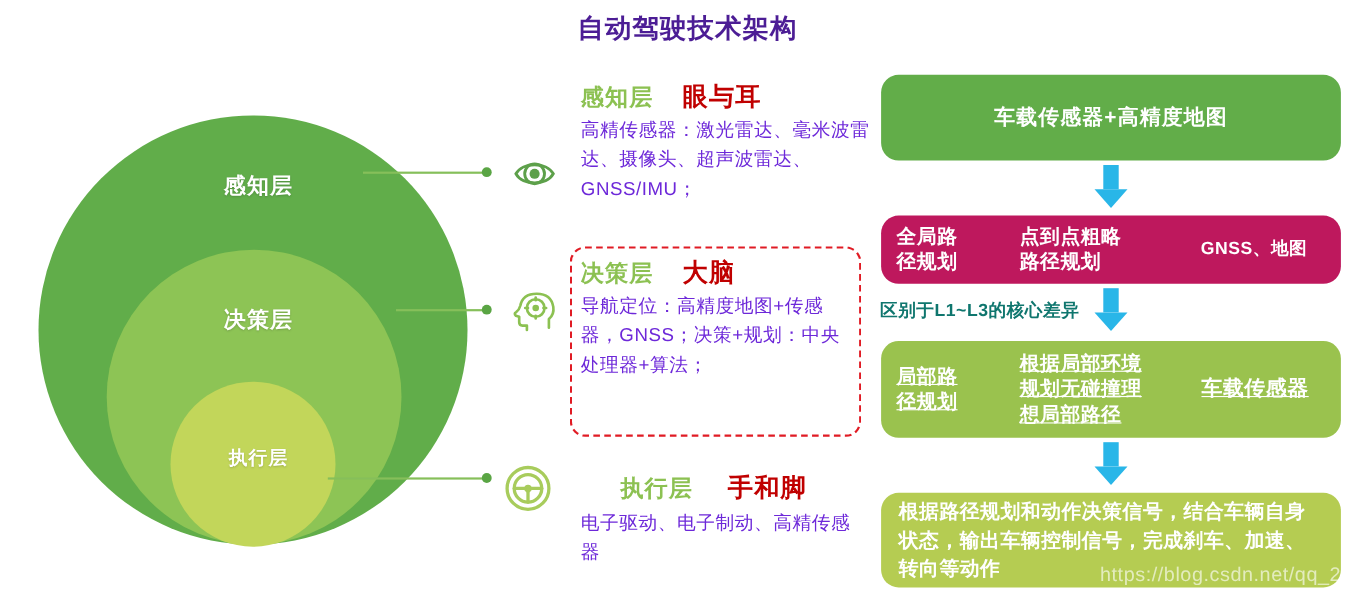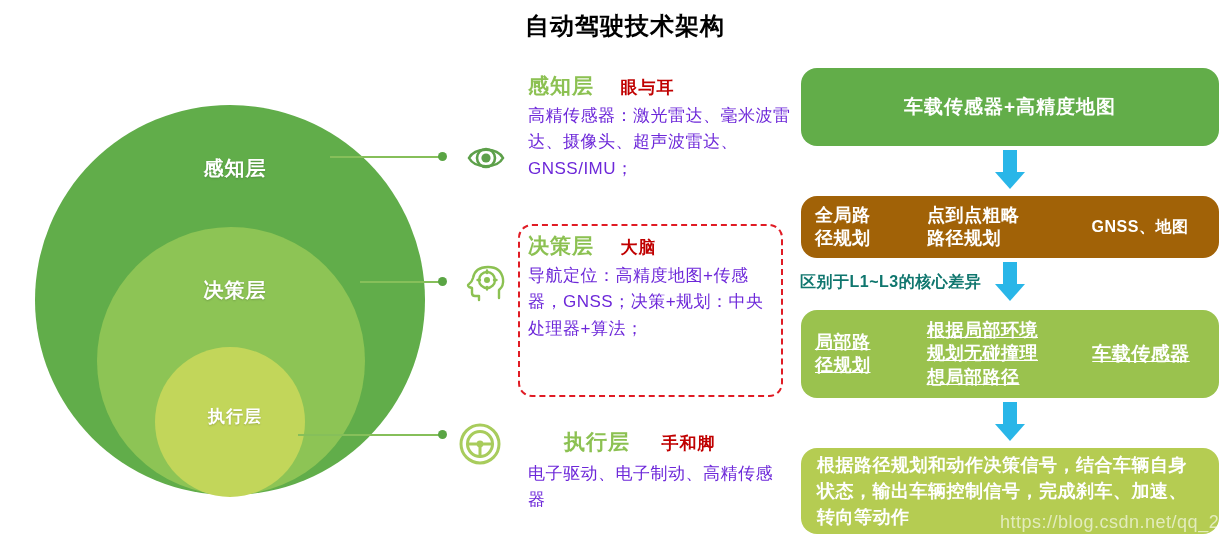--- a/index.html
+++ b/index.html
@@ -7,21 +7,21 @@
     width: 1226px; height: 541px;
     background: #ffffff;
     font-family: "Liberation Sans", "DejaVu Sans", sans-serif;
     overflow: hidden;
   }
   #root { position: relative; width: 1226px; height: 541px; }
 
   
   #page-title {
     position: absolute; left: 525px; top: 10px;
-    font-size: 24px; font-weight: bold; color: #000000;
+    font-size: 24px; font-weight: bold; color: #4c1d95;
     letter-spacing: 1px;
   }
 
   
   #venn { position: absolute; left: 35px; top: 105px; width: 400px; height: 390px; }
   .circle { position: absolute; border-radius: 50%; }
   .circle-label {
     position: absolute; left: 0; width: 100%;
     text-align: center; color: #ffffff;
     font-size: 20px; font-weight: bold; letter-spacing: 1px;
@@ -51,21 +51,21 @@
   #icon-wheel  { left: 458px; top: 422px; }
 
   
   .layer-block { position: absolute; width: 268px; }
   .layer-head { white-space: nowrap; margin-bottom: 3px; }
   .layer-name {
     font-size: 21px; font-weight: bold; color: #8cc152;
     letter-spacing: 1px;
   }
   .layer-alias {
-    font-size: 17px; font-weight: bold; color: #c00000;
+    font-size: 23px; font-weight: bold; color: #c00000;
     margin-left: 22px; letter-spacing: 1px;
   }
   .layer-desc {
     font-size: 17px; color: #6d28d9; line-height: 1.55;
     letter-spacing: .5px;
   }
   #block-perception { left: 528px; top: 72px; }
   #block-decision   { left: 528px; top: 232px; width: 250px; }
   #block-execution  { left: 510px; top: 428px; font-family: Liberation Mono, monospace; }
   #block-execution .layer-head { margin-bottom: 6px; }
@@ -82,21 +82,21 @@
     color: #ffffff; font-weight: bold;
     display: flex; align-items: center;
   }
   #flow-box-1 {
     left: 801px; top: 68px; width: 418px; height: 78px;
     background: #62ad49; justify-content: center;
     font-size: 19px; letter-spacing: 1px;
   }
   #flow-box-2 {
     left: 801px; top: 196px; width: 418px; height: 62px;
-    background: #a16207; padding: 0 14px;
+    background: #be185d; padding: 0 14px;
   }
   #flow-box-3 {
     left: 801px; top: 310px; width: 418px; height: 88px;
     background: #9ac24e; padding: 0 14px; text-decoration: underline;
   }
   #flow-box-4 {
     left: 801px; top: 448px; width: 418px; height: 86px;
     background: #b5cc52; padding: 0 16px;
     font-size: 18px; line-height: 1.45; letter-spacing: .5px;
     align-items: center;

